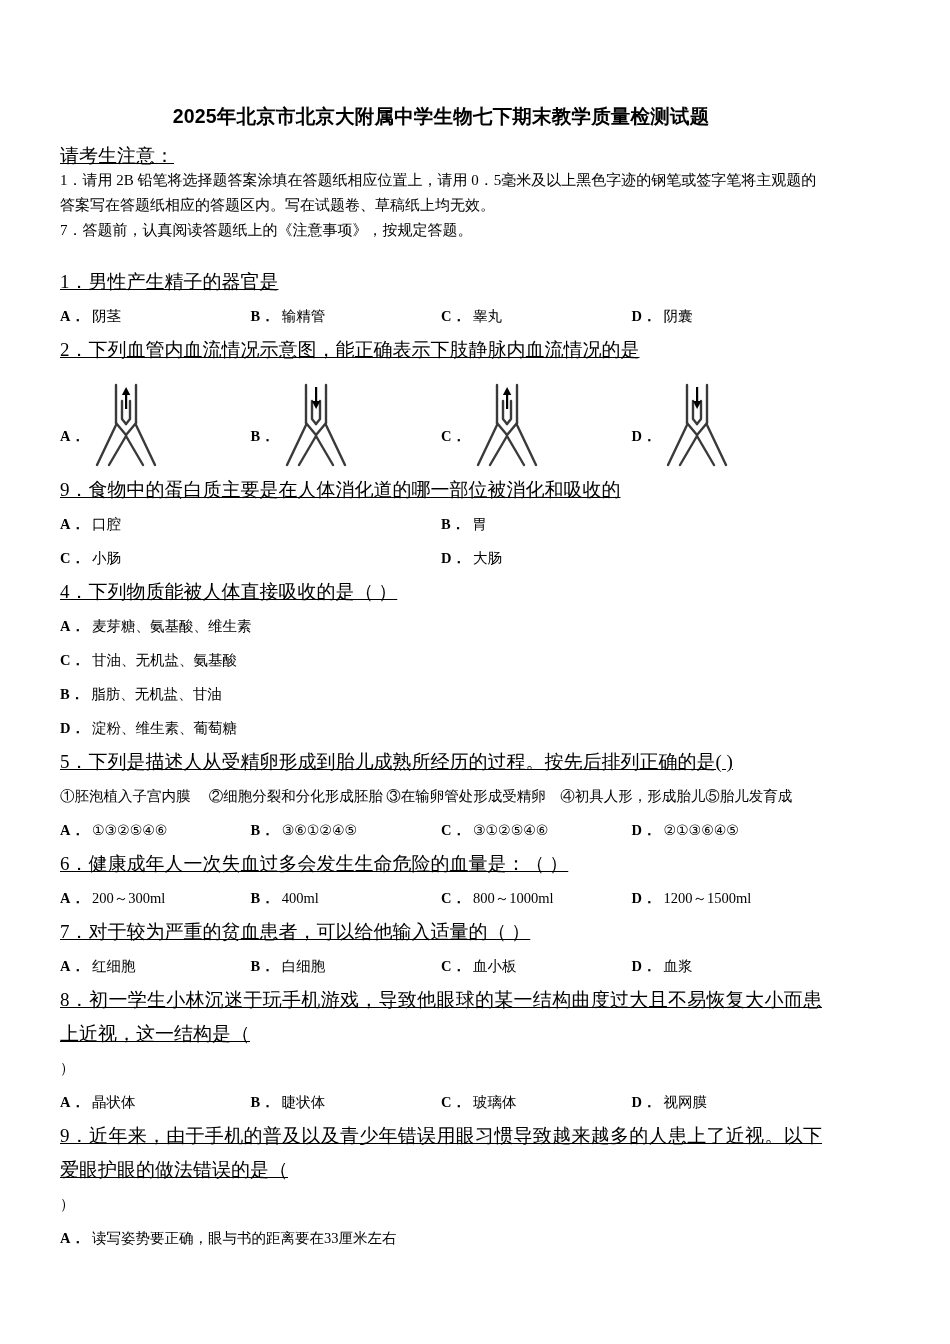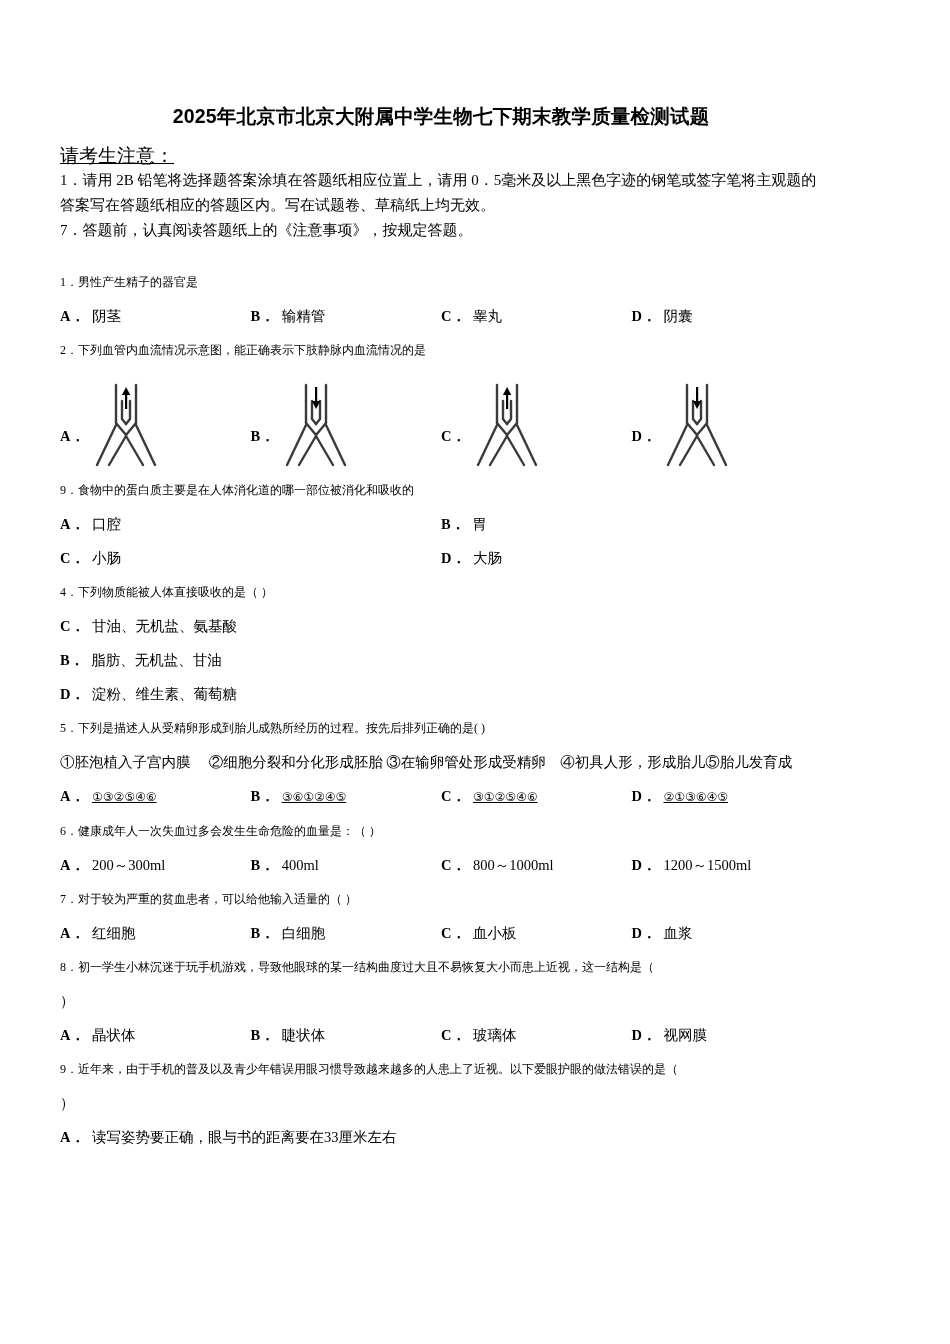--- a/index.html
+++ b/index.html
@@ -50,23 +50,24 @@
     line-height: 25px;
     text-indent: 0;
   }
   .questions {
     margin-top: 22px;
   }
   .q {
     margin-bottom: 0;
   }
   .q-stem {
-    font-size: 12px;
+    font-size: 19px;
     line-height: 34px;
     text-align: justify;
+    text-decoration: underline;
   }
   .q-sub {
     font-size: 14.5px;
     line-height: 34px;
     text-align: justify;
   }
   .opt-row {
     display: flex;
     font-size: 14.5px;
     line-height: 34px;
@@ -116,22 +117,21 @@
     padding-bottom: 28px;
     margin-right: 6px;
   }
   .vein-svg { display: block; }
   .q5-seq {
     font-size: 14.5px;
     line-height: 34px;
   }
   .circled {
     font-family: "DejaVu Sans", sans-serif;
-    font-size: 12px;
-    text-decoration: underline;
+    font-size: 14px;
   }
   .q5-opt-row {
     display: flex;
     font-size: 14.5px;
     line-height: 34px;
   }
   .q5-opt-row > .opt { width: 25%; }
 </style>
 </head>
 <body>
@@ -281,20 +281,23 @@
         <div class="opt">
           <span class="lab">D．</span>
           <span class="txt">大肠</span>
         </div>
       </div>
     </div>
 
     <div class="q">
       <div class="q-stem">4．下列物质能被人体直接吸收的是（     ）</div>
       <div class="opt-line">
+        <span class="lab">A．</span><span>麦芽糖、氨基酸、维生素</span>
+      </div>
+      <div class="opt-line">
         <span class="lab">C．</span><span>甘油、无机盐、氨基酸</span>
       </div>
       <div class="opt-line">
         <span class="lab">B．</span><span>脂肪、无机盐、甘油</span>
       </div>
       <div class="opt-line">
         <span class="lab">D．</span><span>淀粉、维生素、葡萄糖</span>
       </div>
     </div>
 

